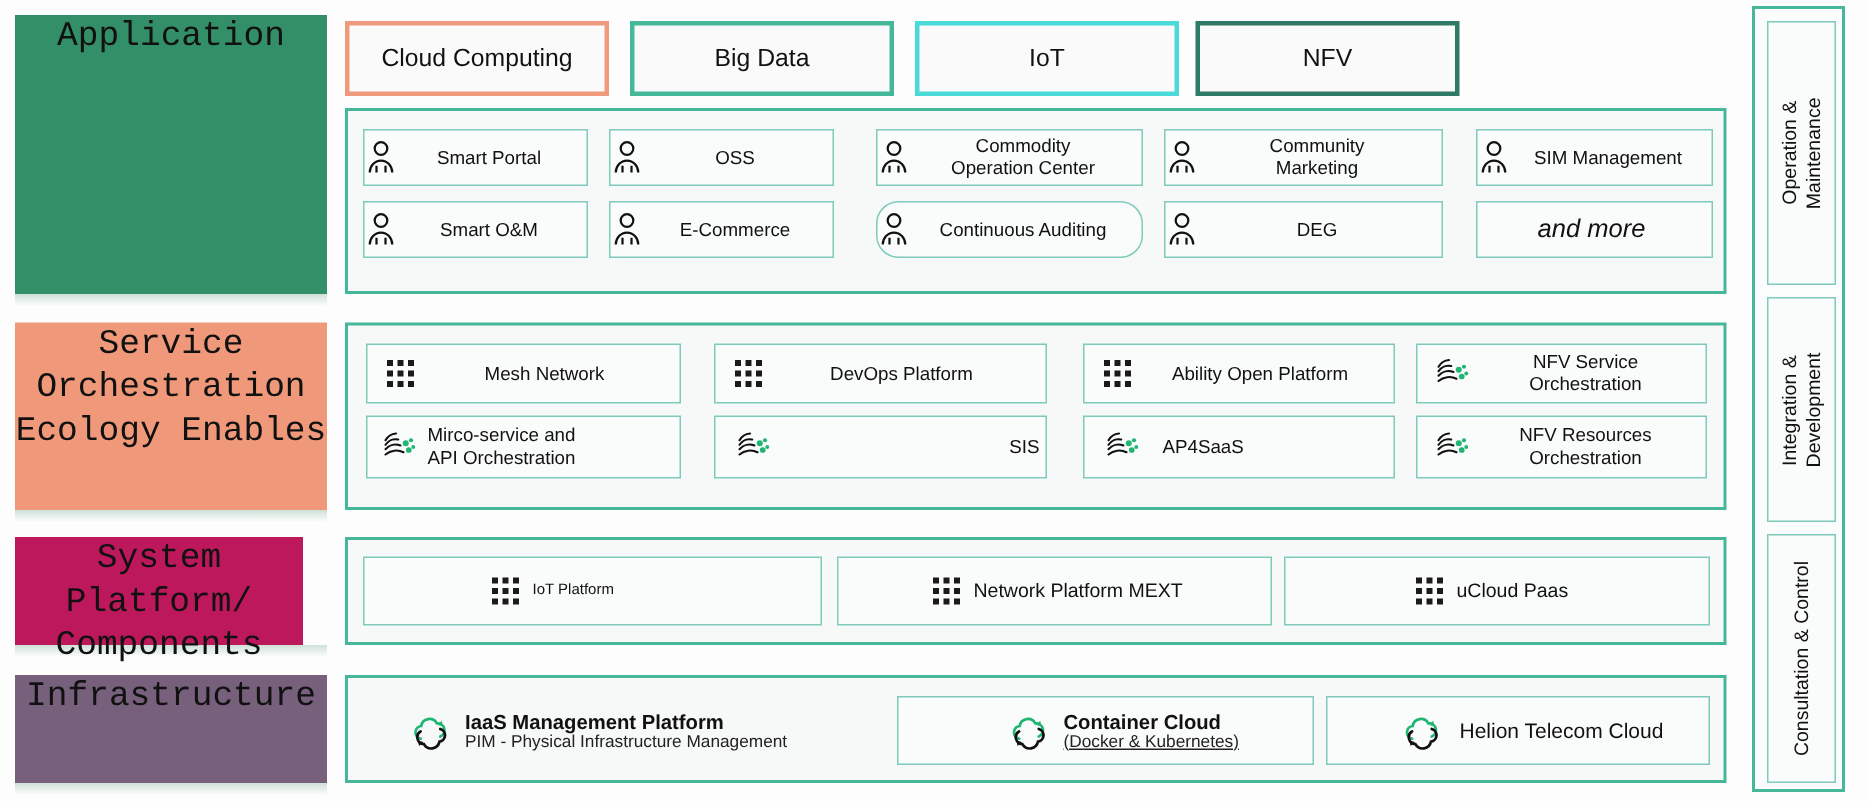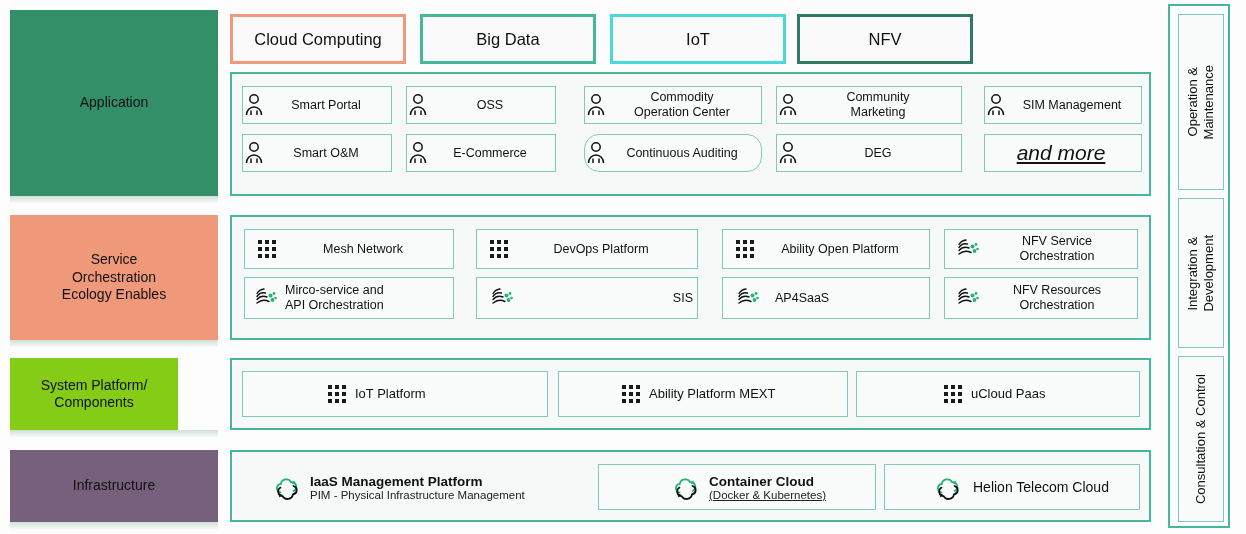--- a/index.html
+++ b/index.html
@@ -8,23 +8,23 @@
     background:#ffffff;
     font-family:"Liberation Sans","DejaVu Sans",sans-serif;
     color:#1a1a1a;
     overflow:hidden;
   }
   #stage{position:relative;width:1246px;height:534px;background:#fdfdfd;}
 
   
   .layer-label{
     position:absolute;
-    display:flex;align-items:center;justify-content:center;
+    display:flex;justify-content:center;
     text-align:center;
-    font-size:14px;line-height:1.25;color:#111;
+    font-size:23px;line-height:1.25;color:#111;font-family:Liberation Mono, monospace;
   }
   .panel{
     position:absolute;
     border:2px solid #46b79b;
     background:#f7f8f8;
     box-sizing:border-box;
   }
   .cell{
     border:1px solid #7fcabb;
     background:#fafbfb;
@@ -55,21 +55,21 @@
     position:absolute;left:8px;width:46px;
     border:1px solid #7fcabb;background:#fafbfb;box-sizing:border-box;
     display:flex;align-items:center;justify-content:center;
   }
   .rail-box span{
     writing-mode:vertical-rl;transform:rotate(180deg);
     font-size:13px;text-align:center;line-height:1.25;color:#111;
   }
 
   .and-more{
-    font-style:italic;text-decoration:underline;font-size:21px;
+    font-style:italic;font-size:17px;
   }
 
   
   .shadow-strip{position:absolute;height:8px;
      background:linear-gradient(to bottom,rgba(150,190,170,.45),rgba(255,255,255,0));}
 </style>
 </head>
 <body>
 
 <div id="stage">
@@ -80,21 +80,21 @@
   </div>
 
   <div class="shadow-strip" style="left:10px;top:340px;width:208px;"></div>
   <div class="layer-label" style="left:10px;top:215px;width:208px;height:125px;background:#f0997a;white-space:pre-line;">
     <span>Service
 Orchestration
 Ecology Enables</span>
   </div>
 
   <div class="shadow-strip" style="left:10px;top:430px;width:208px;"></div>
-  <div class="layer-label" style="left:10px;top:358px;width:168px;height:72px;background:#84cc16;white-space:pre-line;">
+  <div class="layer-label" style="left:10px;top:358px;width:192px;height:72px;background:#be185d;white-space:pre-line;">
     <span>System Platform/
 Components</span>
   </div>
 
   <div class="shadow-strip" style="left:10px;top:522px;width:208px;"></div>
   <div class="layer-label" style="left:10px;top:450px;width:208px;height:72px;background:#76607c;">
     <span>Infrastructure</span>
   </div>
 
   <div class="chip" style="left:420px;top:14px;width:176px;height:50px;border-color:#45b89a;">
@@ -401,40 +401,40 @@
               <rect x="15" y="1" width="4" height="4"></rect>
               <rect x="1" y="8" width="4" height="4"></rect>
               <rect x="8" y="8" width="4" height="4"></rect>
               <rect x="15" y="8" width="4" height="4"></rect>
               <rect x="1" y="15" width="4" height="4"></rect>
               <rect x="8" y="15" width="4" height="4"></rect>
               <rect x="15" y="15" width="4" height="4"></rect>
             </g>
           </svg>
       </span>
-      <span class="txt" style="flex:0 0 auto;padding-left:8px;font-size:13px;">IoT Platform</span>
+      <span class="txt" style="flex:0 0 auto;padding-left:8px;font-size:10px;">IoT Platform</span>
     </div>
 
     <div class="cell" style="position:absolute;left:326px;top:11px;width:290px;height:46px;">
       <span class="ico" style="margin-left:62px;">
         <svg width="20" height="20" viewBox="0 0 20 20">
             <g fill="#1a1a1a">
               <rect x="1" y="1" width="4" height="4"></rect>
               <rect x="8" y="1" width="4" height="4"></rect>
               <rect x="15" y="1" width="4" height="4"></rect>
               <rect x="1" y="8" width="4" height="4"></rect>
               <rect x="8" y="8" width="4" height="4"></rect>
               <rect x="15" y="8" width="4" height="4"></rect>
               <rect x="1" y="15" width="4" height="4"></rect>
               <rect x="8" y="15" width="4" height="4"></rect>
               <rect x="15" y="15" width="4" height="4"></rect>
             </g>
           </svg>
       </span>
-      <span class="txt" style="flex:0 0 auto;padding-left:8px;font-size:13px;">Ability Platform MEXT</span>
+      <span class="txt" style="flex:0 0 auto;padding-left:8px;font-size:13px;">Network Platform MEXT</span>
     </div>
 
     <div class="cell" style="position:absolute;left:624px;top:11px;width:284px;height:46px;">
       <span class="ico" style="margin-left:86px;">
         <svg width="20" height="20" viewBox="0 0 20 20">
             <g fill="#1a1a1a">
               <rect x="1" y="1" width="4" height="4"></rect>
               <rect x="8" y="1" width="4" height="4"></rect>
               <rect x="15" y="1" width="4" height="4"></rect>
               <rect x="1" y="8" width="4" height="4"></rect>

